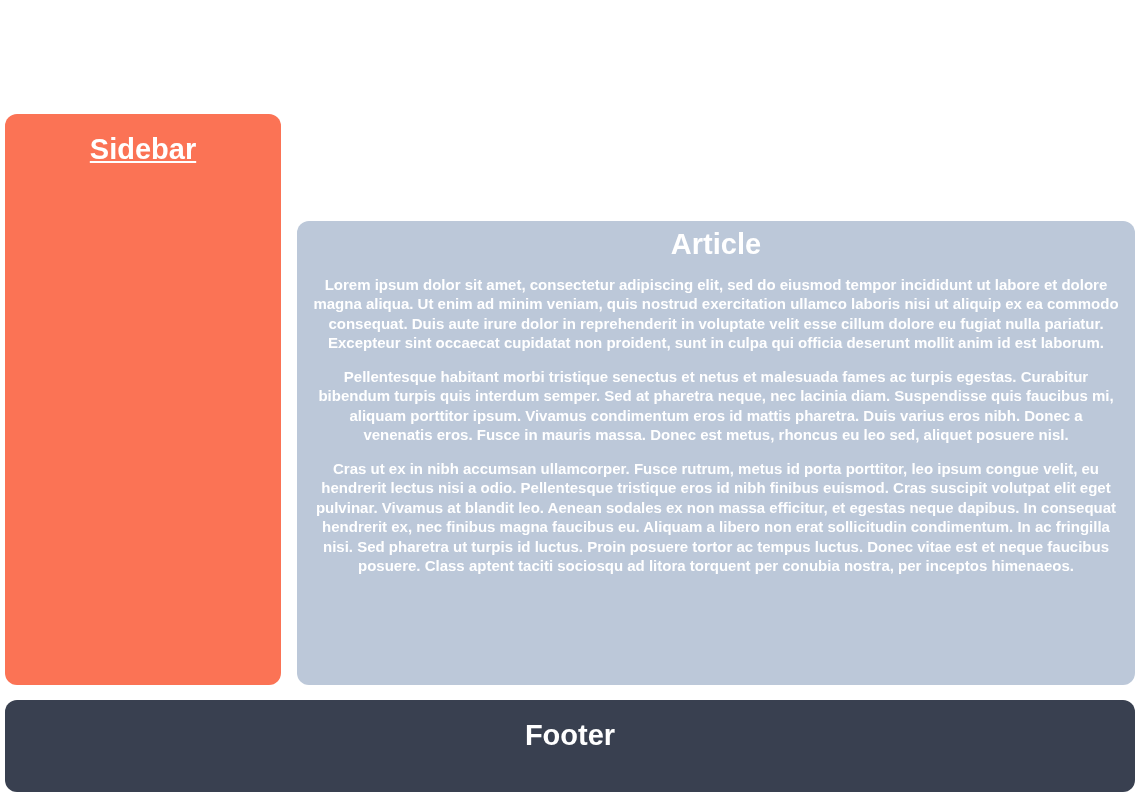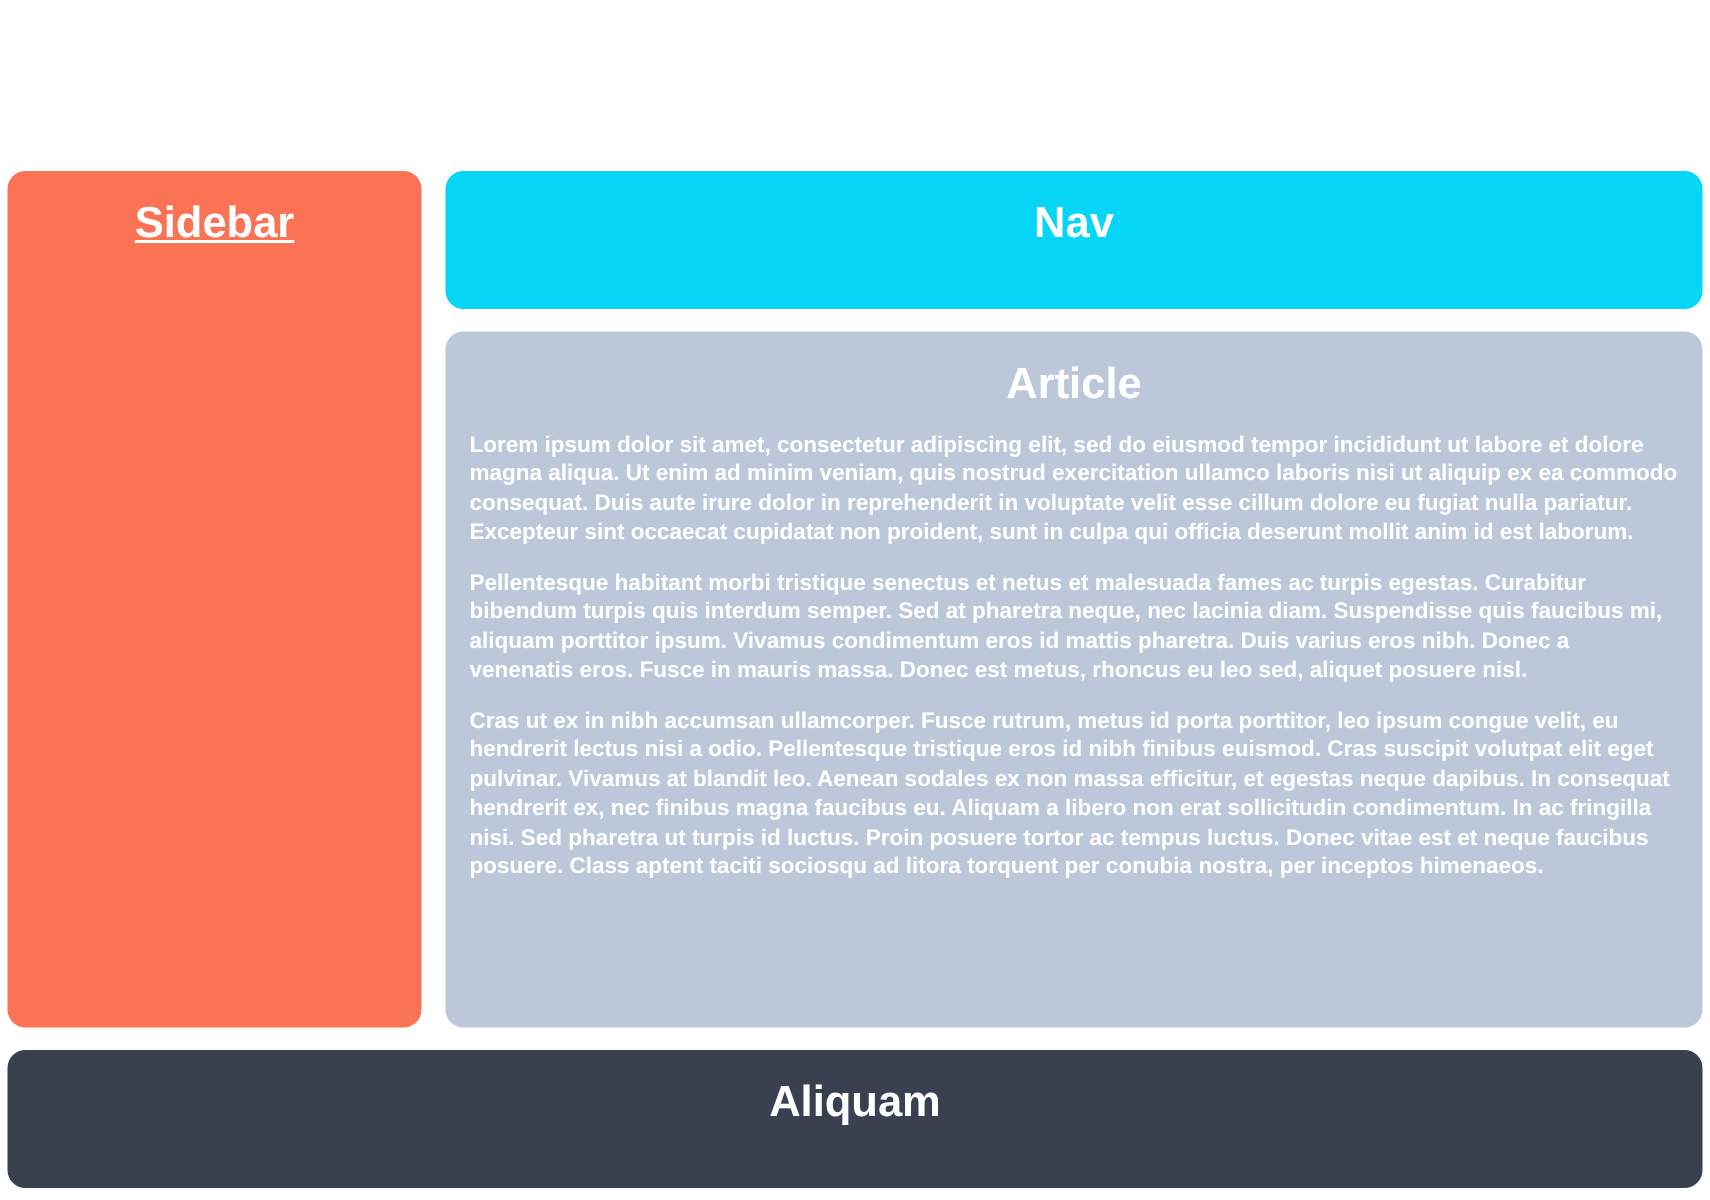--- a/index.html
+++ b/index.html
@@ -34,50 +34,47 @@
     margin: 0;
     font-size: 29px;
     line-height: 1.1;
     font-weight: bold;
     text-align: center;
     color: #ffffff;
   }
   .region-header  { grid-area: header; }
   .region-sidebar { grid-area: sidebar; }
   .region-nav     { grid-area: nav; }
-  .region-article { grid-area: article; padding: 20px 16px; }
+  .region-article { grid-area: article; padding: 8px 16px; }
   .region-footer  { grid-area: footer; }
   .region-article p {
     margin: 14px 0 0 0;
     font-size: 15px;
     line-height: 1.3;
     font-weight: bold;
     color: #ffffff;
-    text-align: left;
+    text-align: center;
   }
   .region-article h2 { margin-bottom: 0; }
 </style>
 </head>
 <body>
 
 <div class="page">
 
 
   <aside class="box region-sidebar" style="background-color: rgb(251, 115, 85); text-decoration: underline;">
     <h2>Sidebar</h2>
   </aside>
 
-  <nav class="box region-nav" style="background-color: rgb(6, 214, 246);">
-    <h2>Nav</h2>
-  </nav>
 
   <article class="box region-article" style="background-color: rgb(188, 200, 217);">
     <h2>Article</h2>
     <p>Lorem ipsum dolor sit amet, consectetur adipiscing elit, sed do eiusmod tempor incididunt ut labore et dolore magna aliqua. Ut enim ad minim veniam, quis nostrud exercitation ullamco laboris nisi ut aliquip ex ea commodo consequat. Duis aute irure dolor in reprehenderit in voluptate velit esse cillum dolore eu fugiat nulla pariatur. Excepteur sint occaecat cupidatat non proident, sunt in culpa qui officia deserunt mollit anim id est laborum.</p>
     <p>Pellentesque habitant morbi tristique senectus et netus et malesuada fames ac turpis egestas. Curabitur bibendum turpis quis interdum semper. Sed at pharetra neque, nec lacinia diam. Suspendisse quis faucibus mi, aliquam porttitor ipsum. Vivamus condimentum eros id mattis pharetra. Duis varius eros nibh. Donec a venenatis eros. Fusce in mauris massa. Donec est metus, rhoncus eu leo sed, aliquet posuere nisl.</p>
     <p>Cras ut ex in nibh accumsan ullamcorper. Fusce rutrum, metus id porta porttitor, leo ipsum congue velit, eu hendrerit lectus nisi a odio. Pellentesque tristique eros id nibh finibus euismod. Cras suscipit volutpat elit eget pulvinar. Vivamus at blandit leo. Aenean sodales ex non massa efficitur, et egestas neque dapibus. In consequat hendrerit ex, nec finibus magna faucibus eu. Aliquam a libero non erat sollicitudin condimentum. In ac fringilla nisi. Sed pharetra ut turpis id luctus. Proin posuere tortor ac tempus luctus. Donec vitae est et neque faucibus posuere. Class aptent taciti sociosqu ad litora torquent per conubia nostra, per inceptos himenaeos.</p>
   </article>
 
   <footer class="box region-footer" style="background-color: rgb(57, 64, 80);">
-    <h2>Aliquam</h2>
+    <h2>Footer</h2>
   </footer>
 
 </div>
 
 </body></html>

